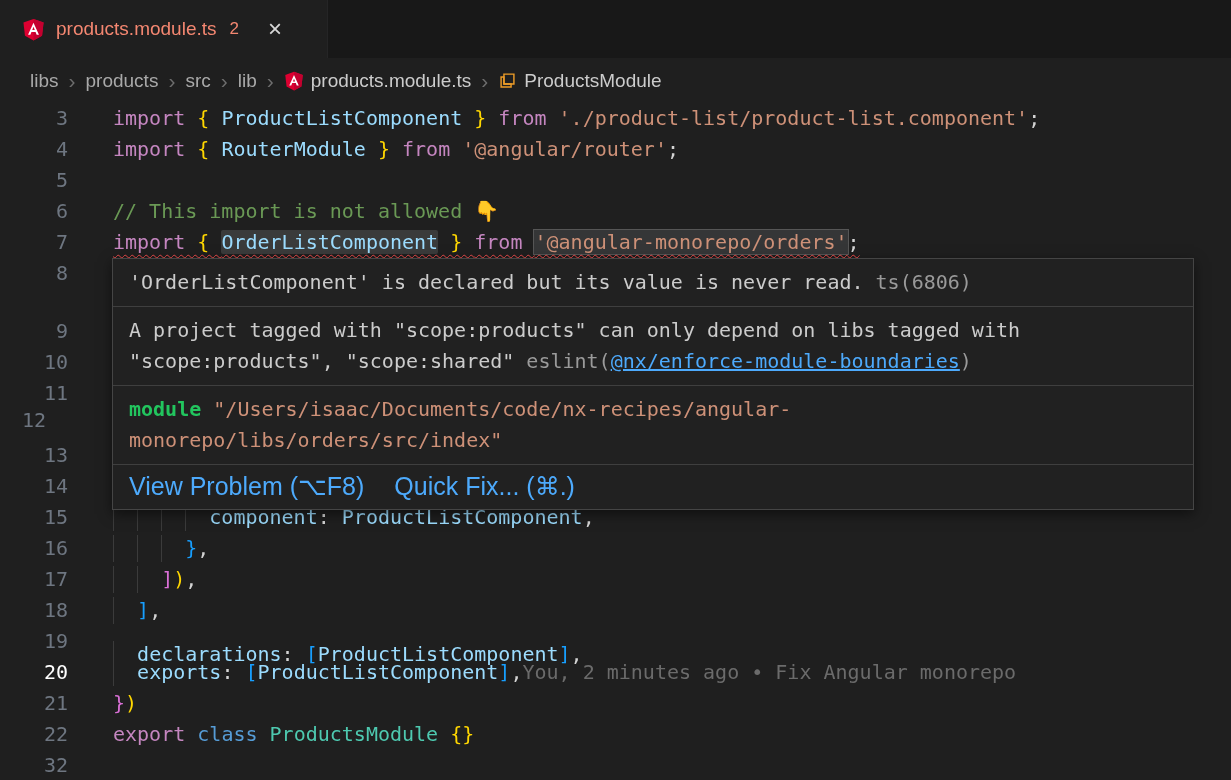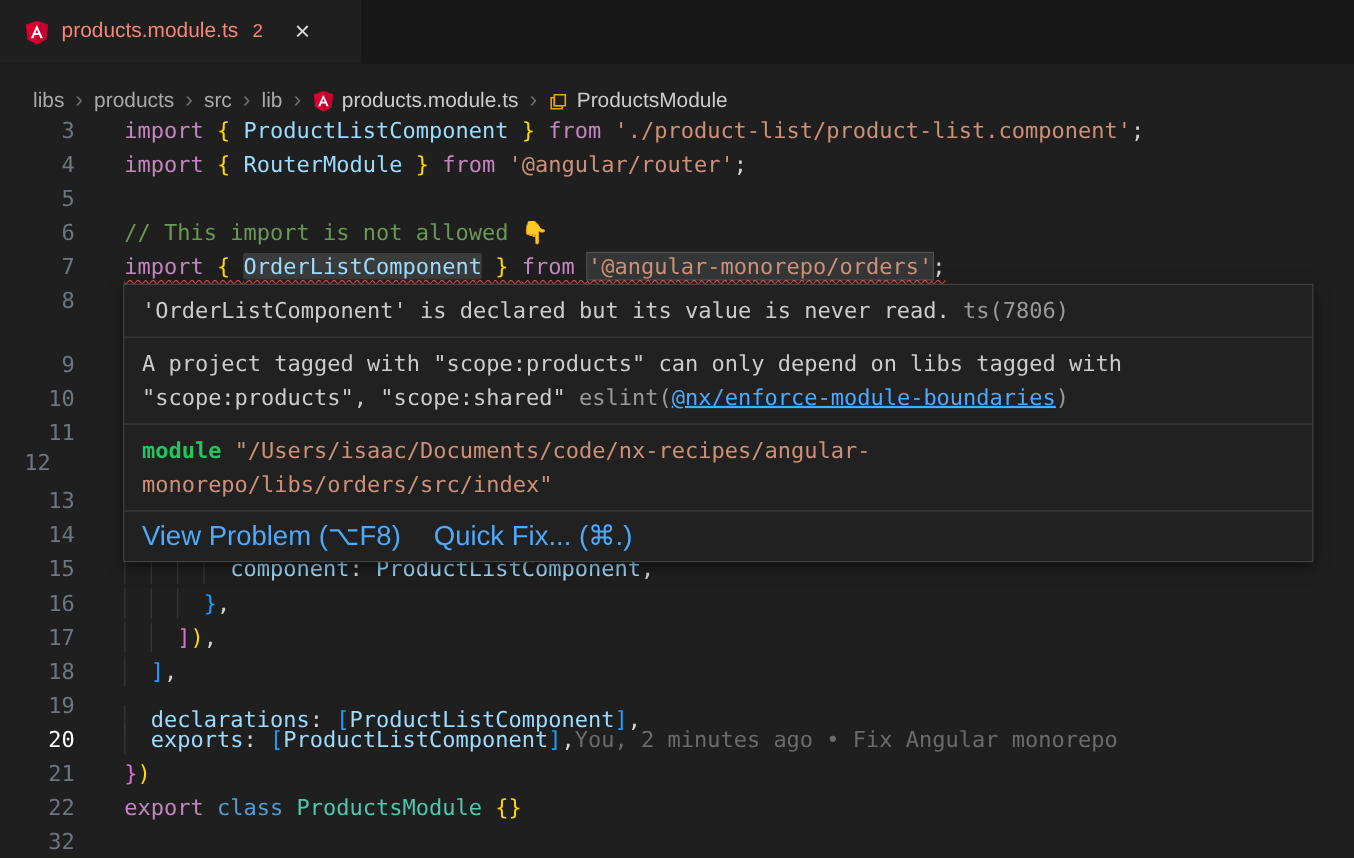--- a/index.html
+++ b/index.html
@@ -18,21 +18,21 @@
     cursor:pointer;
   }
   .tab-label { color:#f48771; font-size:19px; }
   .tab-badge { color:#f48771; font-size:17px; margin-left:2px; }
   .tab-close { color:#d7d7d7; font-size:24px; margin-left:18px; line-height:1; cursor:pointer; }
   .tab-icon, .bc-icon { display:inline-flex; align-items:center; }
 
   
   .breadcrumbs {
     position:absolute; top:58px; left:0; right:0; height:45px;
-    display:flex; align-items:flex-end; padding-left:30px; gap:9px;
+    display:flex; align-items:center; padding-left:30px; gap:9px;
     font-size:19px; color:#a9a9a9; background:#1f1f1f;
   }
   .bc-item { cursor:pointer; }
   .bc-sep { color:#6e6e6e; font-size:21px; padding:0 1px; }
   .bc-file, .bc-symbol { display:inline-flex; align-items:center; gap:7px; color:#cccccc; cursor:pointer; }
 
   
   .editor { position:absolute; top:103px; left:0; right:0; bottom:0; font-family:"DejaVu Sans Mono",monospace; }
   .line-number {
     position:absolute; left:0; width:68px; height:31px; text-align:right;
@@ -172,21 +172,21 @@
         <div class="code-line" style="top: 430px;"><span class="indent-guide" style="left: 0px;"></span><span class="indent-guide" style="left: 24px;"></span><span class="indent-guide" style="left: 48px;"></span><span class="tk tk-pl">      </span><span class="tk tk-b3">}</span><span class="tk tk-pl">,</span></div>
         <div class="code-line" style="top: 461px;"><span class="indent-guide" style="left: 0px;"></span><span class="indent-guide" style="left: 24px;"></span><span class="tk tk-pl">    </span><span class="tk tk-b2">]</span><span class="tk tk-b1">)</span><span class="tk tk-pl">,</span></div>
         <div class="code-line" style="top: 492px;"><span class="indent-guide" style="left: 0px;"></span><span class="tk tk-pl">  </span><span class="tk tk-b3">]</span><span class="tk tk-pl">,</span></div>
         <div class="code-line" style="top: 523px; margin-top: 13px;"><span class="indent-guide" style="left: 0px;"></span><span class="tk tk-pl">  </span><span class="tk tk-id">declarations</span><span class="tk tk-pl">: </span><span class="tk tk-b3">[</span><span class="tk tk-id">ProductListComponent</span><span class="tk tk-b3">]</span><span class="tk tk-pl">,</span></div>
         <div class="code-line" style="top: 554px;"><span class="indent-guide" style="left: 0px;"></span><span class="tk tk-pl">  </span><span class="tk tk-id">exports</span><span class="tk tk-pl">: </span><span class="tk tk-b3">[</span><span class="tk tk-id">ProductListComponent</span><span class="tk tk-b3">]</span><span class="tk tk-pl">,</span><span class="blame">You, 2 minutes ago • Fix Angular monorepo</span></div>
         <div class="code-line" style="top: 585px;"><span class="tk tk-b2">}</span><span class="tk tk-b1">)</span></div>
         <div class="code-line" style="top: 616px;"><span class="tk tk-kw">export </span><span class="tk tk-kw2">class </span><span class="tk tk-cls">ProductsModule </span><span class="tk tk-b1">{}</span></div>
         <div class="code-line" style="top: 647px;"></div>
       </div>
     <div class="hover-popup">
-        <div class="hover-section"><span class="hr-plain">'OrderListComponent' is declared but its value is never read.</span><span class="hr-dim"> ts(7806)</span></div>
+        <div class="hover-section"><span class="hr-plain">'OrderListComponent' is declared but its value is never read.</span><span class="hr-dim"> ts(6806)</span></div>
         <div class="hover-section"><span class="hr-plain">A project tagged with "scope:products" can only depend on libs tagged with
 "scope:products", "scope:shared" </span><span class="hr-dim">eslint(</span><a class="hr-link" href="#">@nx/enforce-module-boundaries</a><span class="hr-dim">)</span></div>
         <div class="hover-section"><span class="hr-kw2">module </span><span class="hr-str">"/Users/isaac/Documents/code/nx-recipes/angular-
 monorepo/libs/orders/src/index"</span></div>
         <div class="hover-actions">
           <a href="#" class="hover-action">View Problem (⌥F8)</a>
           <a href="#" class="hover-action">Quick Fix... (⌘.)</a>
         </div>
       </div>
   </div>

